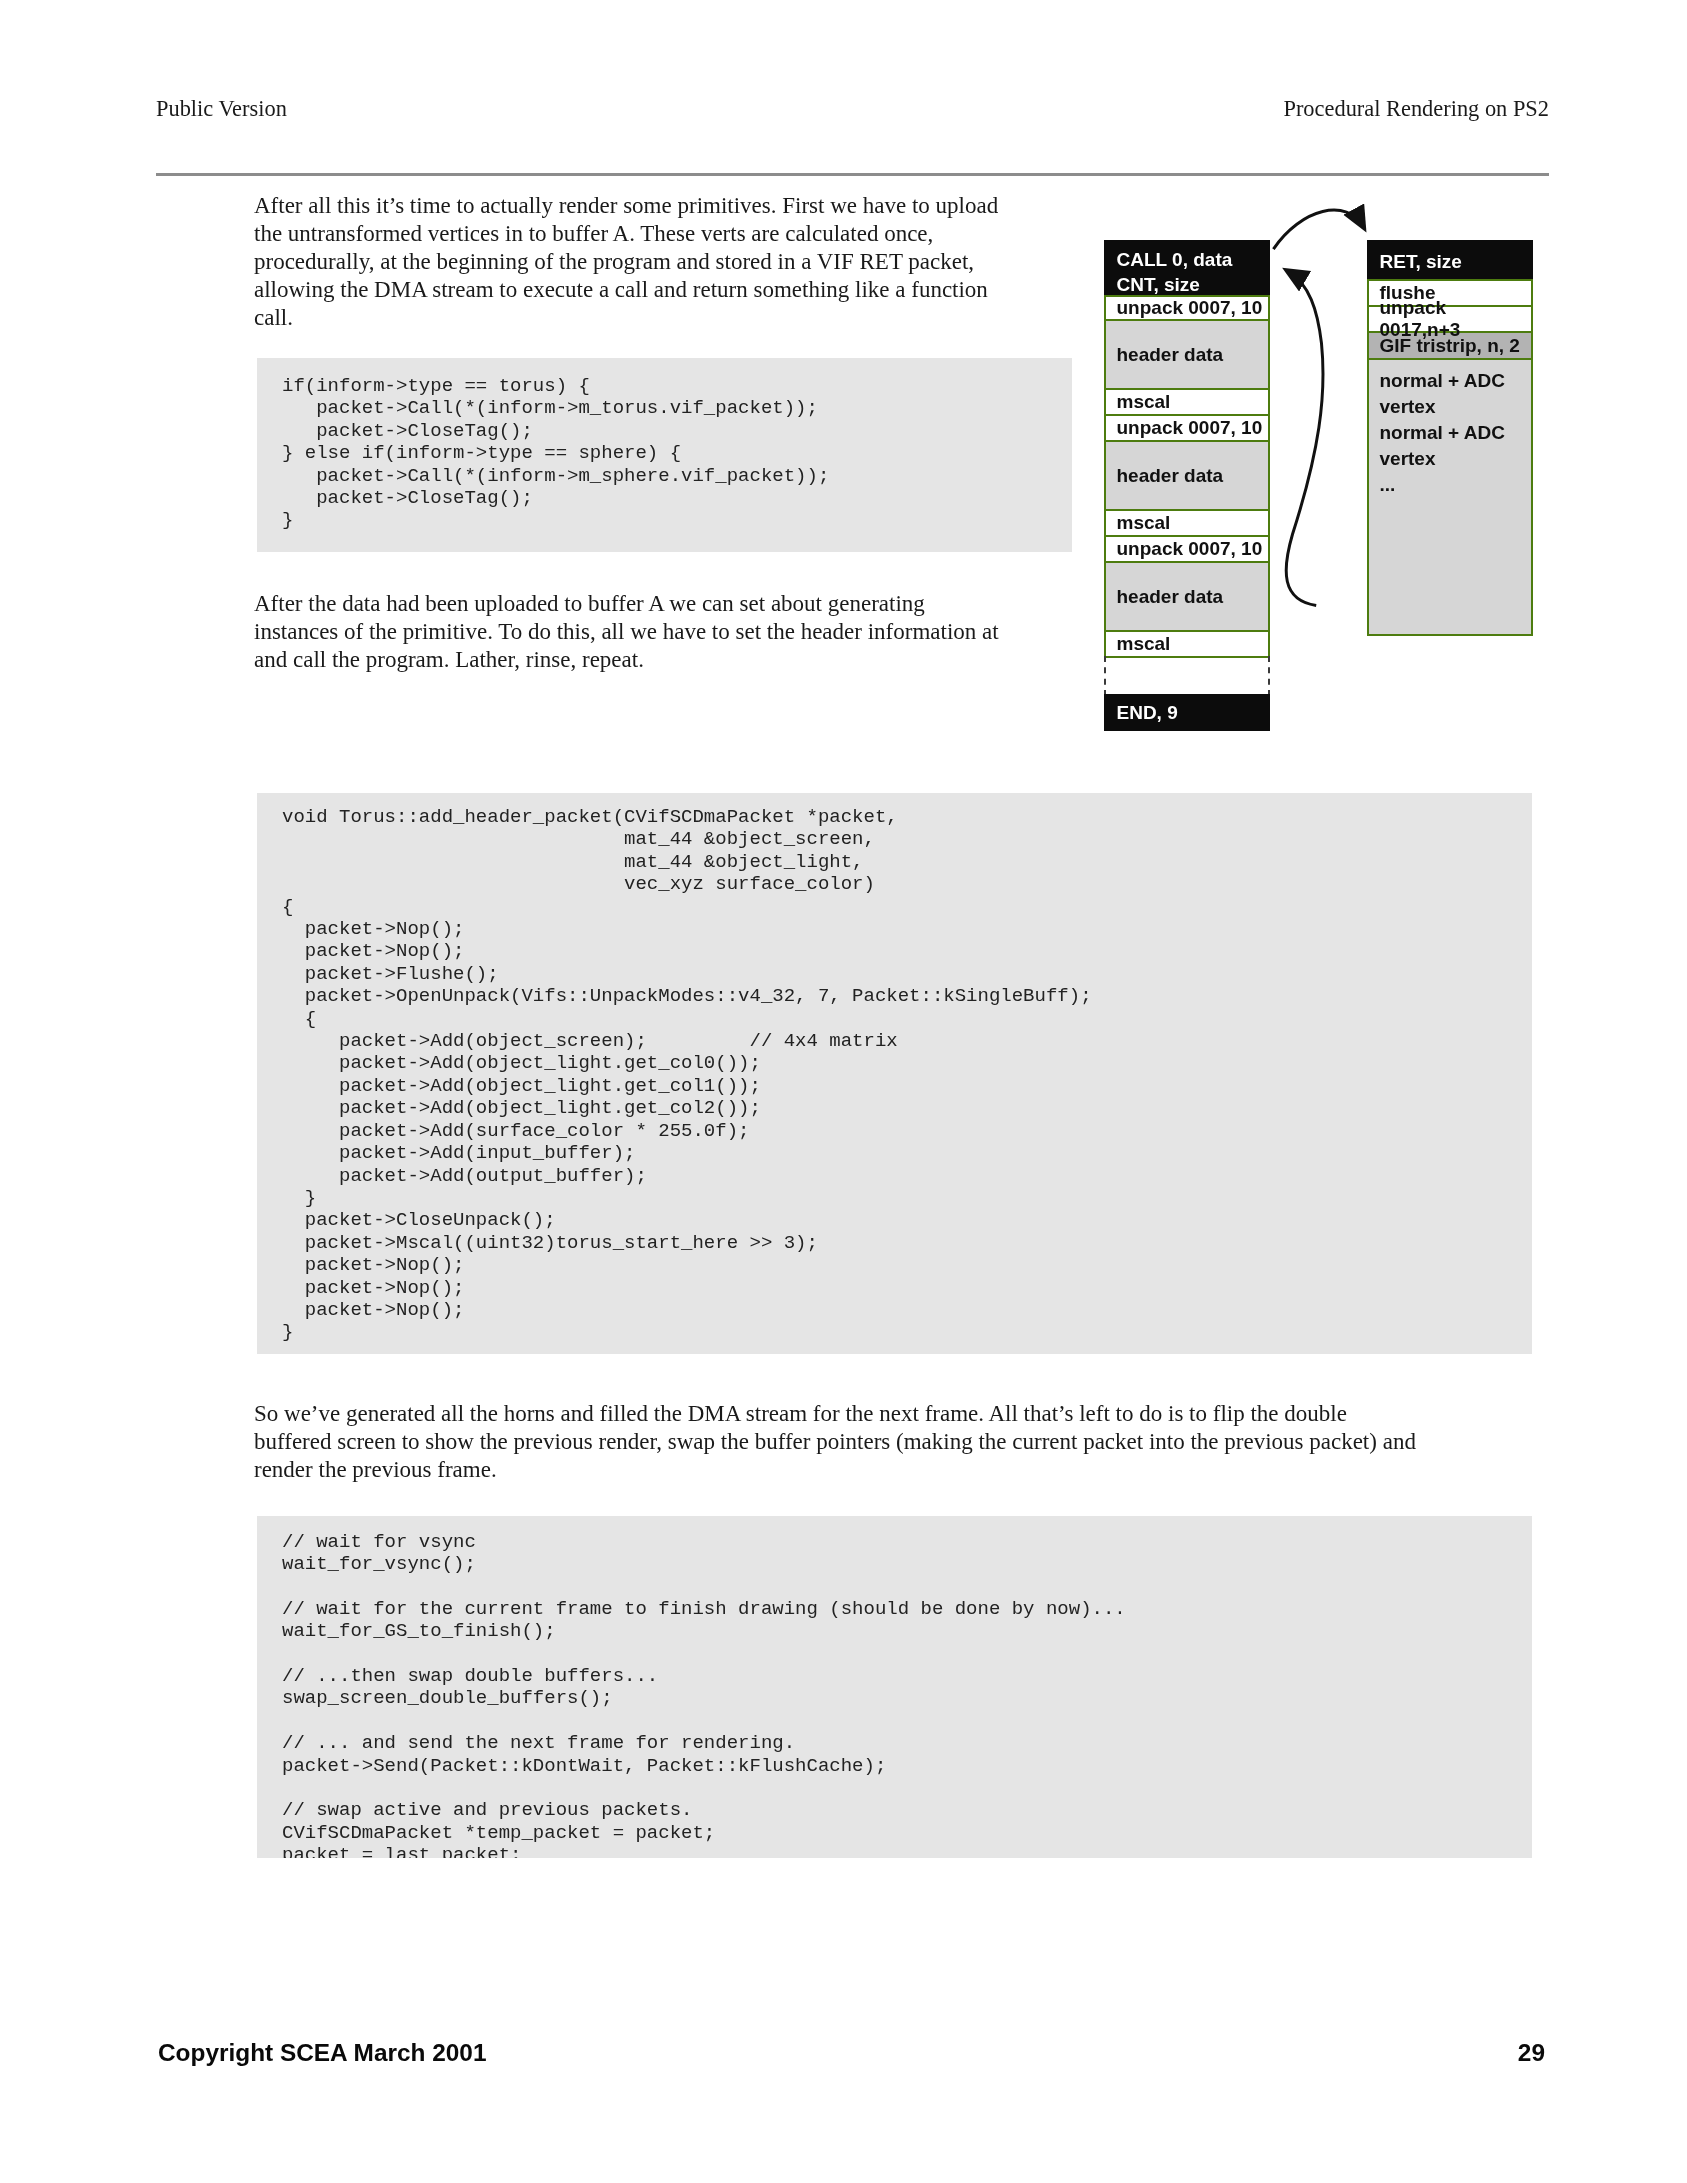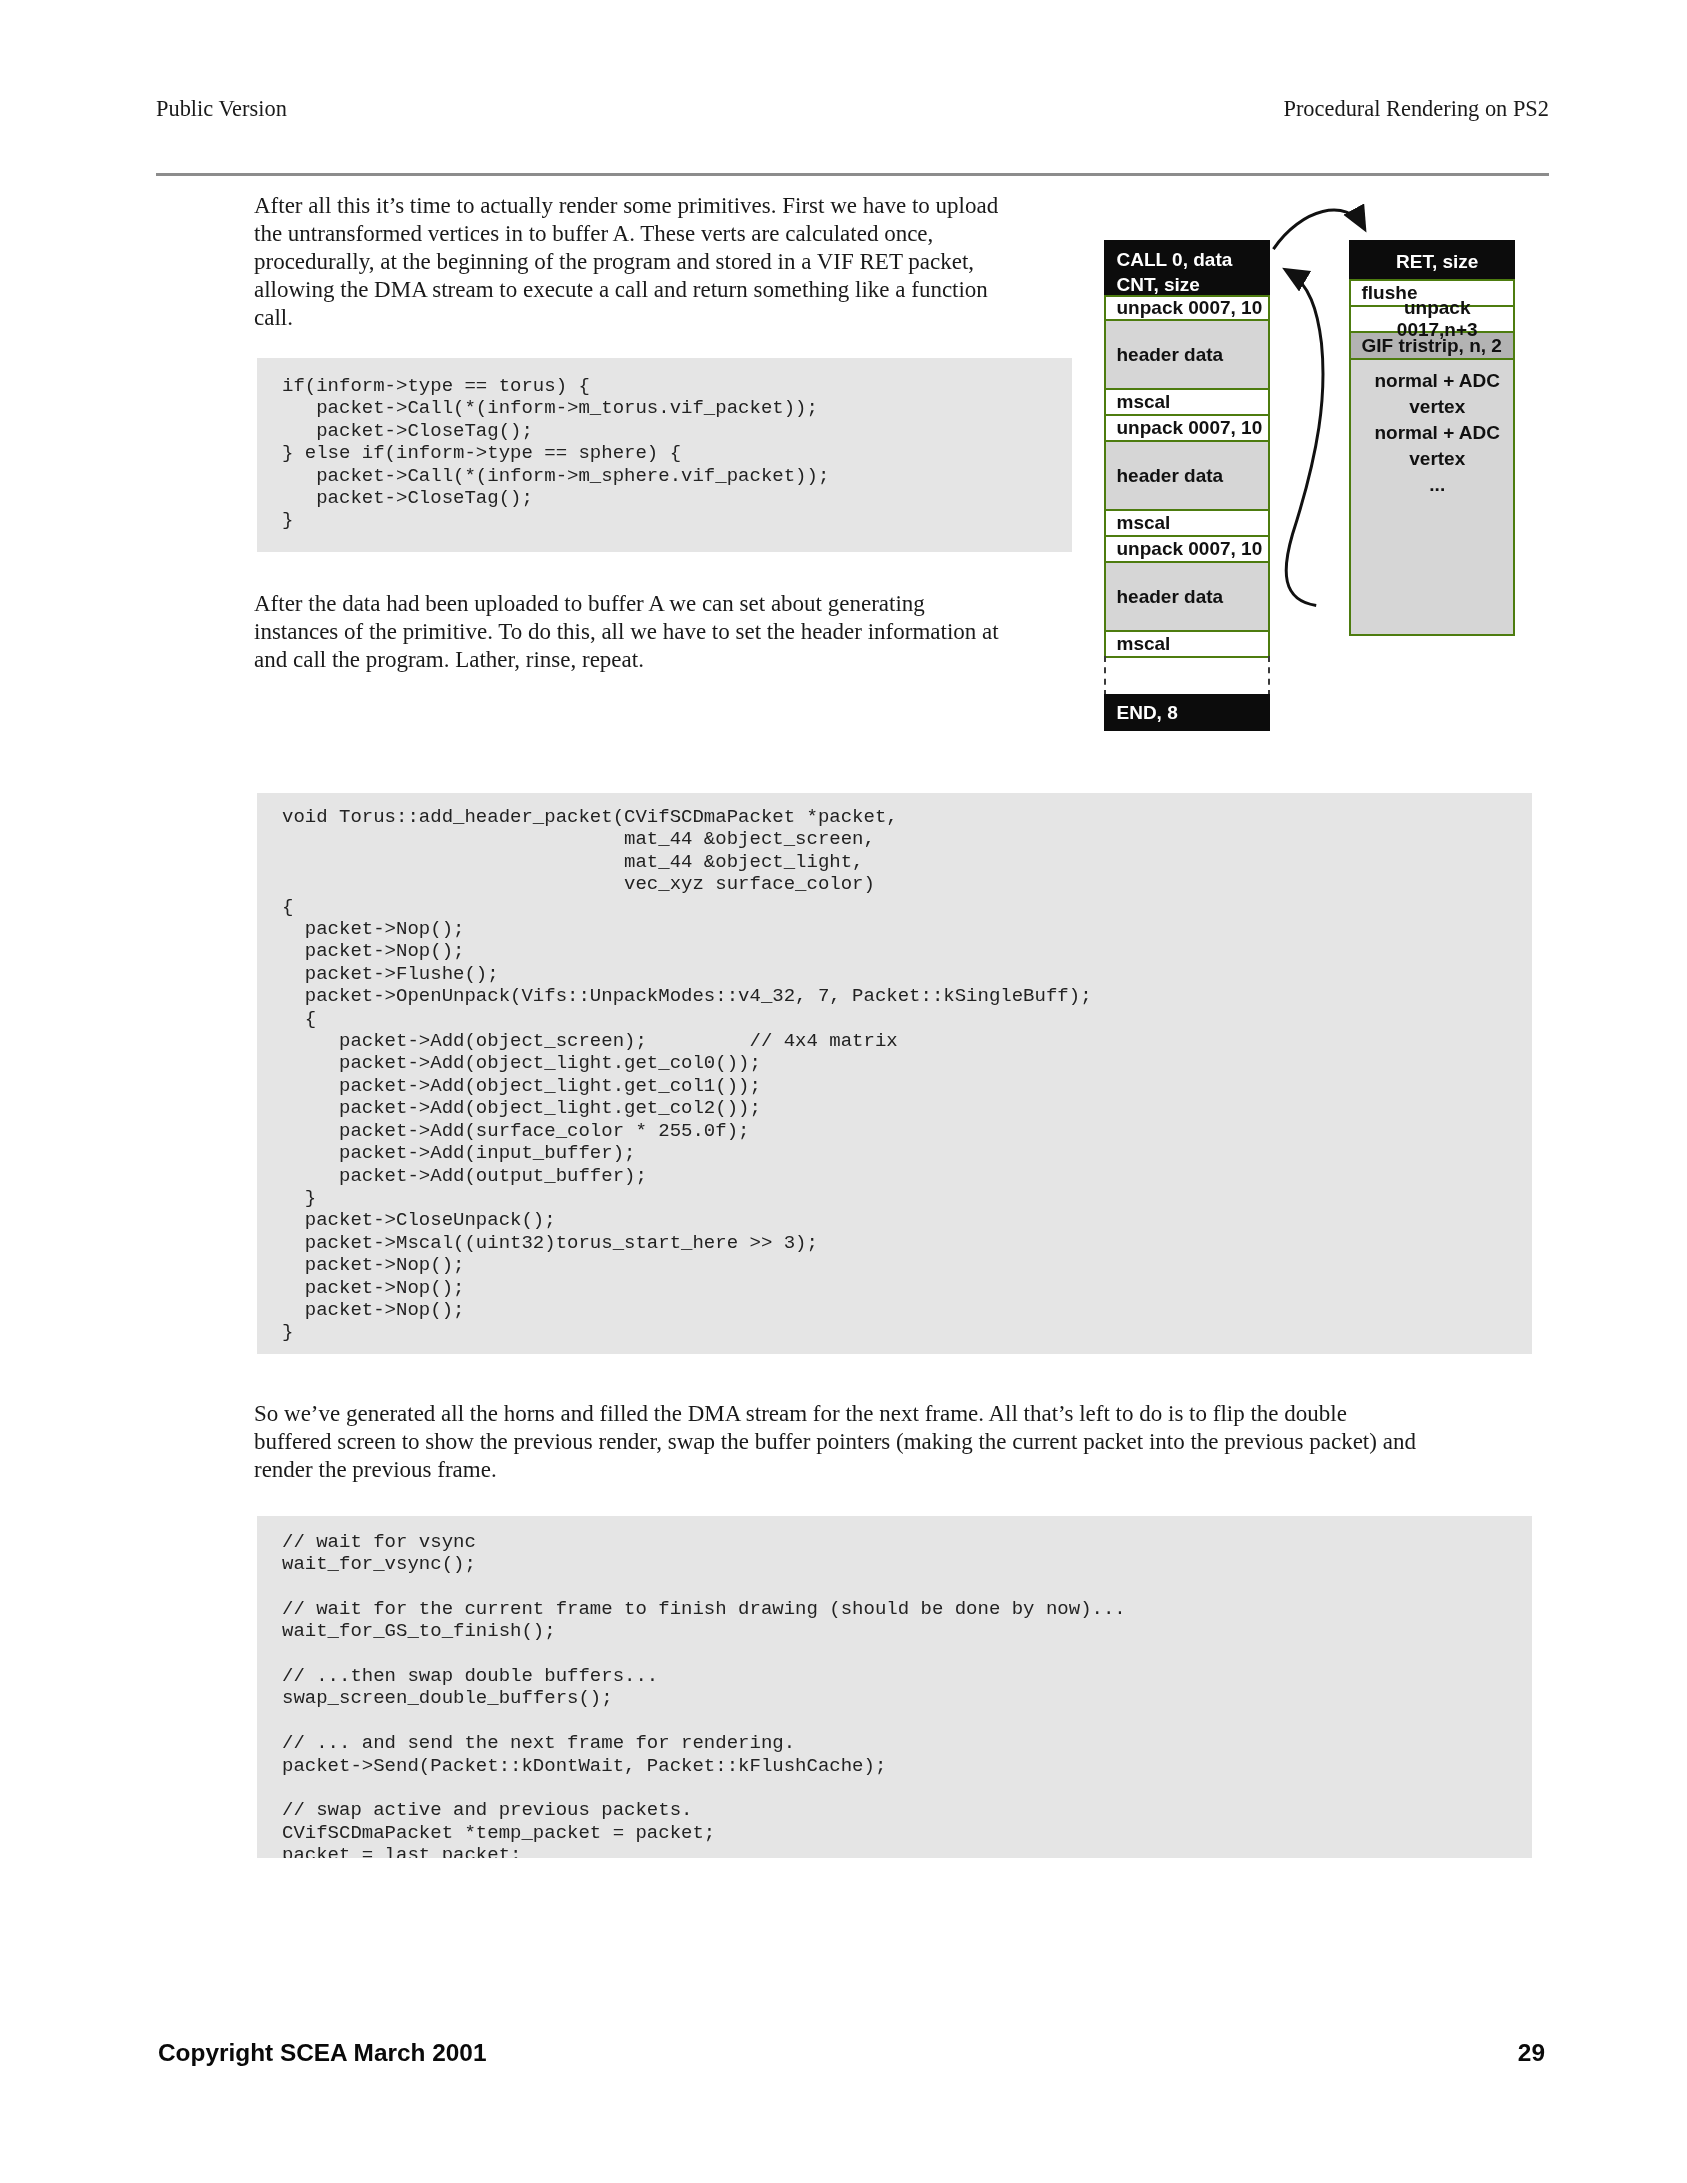--- a/index.html
+++ b/index.html
@@ -33,21 +33,21 @@
            box-sizing:border-box;overflow:hidden;}
   .code1{left:257px;top:358px;width:815px;height:194px;padding:17px 0 0 25px;}
   .code2{left:257px;top:793px;width:1275px;height:561px;padding:13px 0 0 25px;}
   .code3{left:257px;top:1516px;width:1275px;height:342px;padding:14.5px 0 0 25px;}
 
   
   .diagram{position:absolute;left:1087px;top:185px;width:494px;height:580px;
            font-family:"Liberation Sans", sans-serif;}
   .dcol{position:absolute;width:166px;}
   .dcol-left{left:17px;top:55px;}
-  .dcol-right{left:262px;top:55px;text-align:center;}
+  .dcol-right{left:280px;top:55px;}
   .d-box{box-sizing:border-box;border:2px solid #4d7c0f;margin-top:-2px;
          font-weight:700;font-size:19px;color:#111;display:flex;align-items:center;
          padding-left:10.5px;background:#fff;}
   .d-box:first-child{margin-top:0;}
   .d-hdr{background:var(--diagram-black);border-color:var(--diagram-black);color:#fff;
          display:block;padding:5.3px 0 0 10.5px;line-height:25px;}
   .d-hdr-left{height:57px;}
   .d-hdr-right{height:41px;padding-top:6.6px;}
   .h-s{height:26px;}
   .h-m{height:28px;}
@@ -95,21 +95,21 @@
       <div class="d-box h-s">unpack 0007, 10</div>
       <div class="d-box h-l">header data</div>
       <div class="d-box h-m">mscal</div>
       <div class="d-box h-m">unpack 0007, 10</div>
       <div class="d-box h-l">header data</div>
       <div class="d-box h-m">mscal</div>
       <div class="d-box h-m">unpack 0007, 10</div>
       <div class="d-box h-l">header data</div>
       <div class="d-box h-m">mscal</div>
       <div class="d-dash"></div>
-      <div class="d-box d-end">END, 8</div>
+      <div class="d-box d-end">END, 9</div>
     </div>
 
     <div class="dcol dcol-right">
       <div class="d-box d-hdr d-hdr-right">RET, size</div>
       <div class="d-box h-m">flushe</div>
       <div class="d-box h-m">unpack 0017,n+3</div>
       <div class="d-box d-gif">GIF tristrip, n, 2</div>
       <div class="d-box d-body">normal + ADC
 vertex
 normal + ADC

